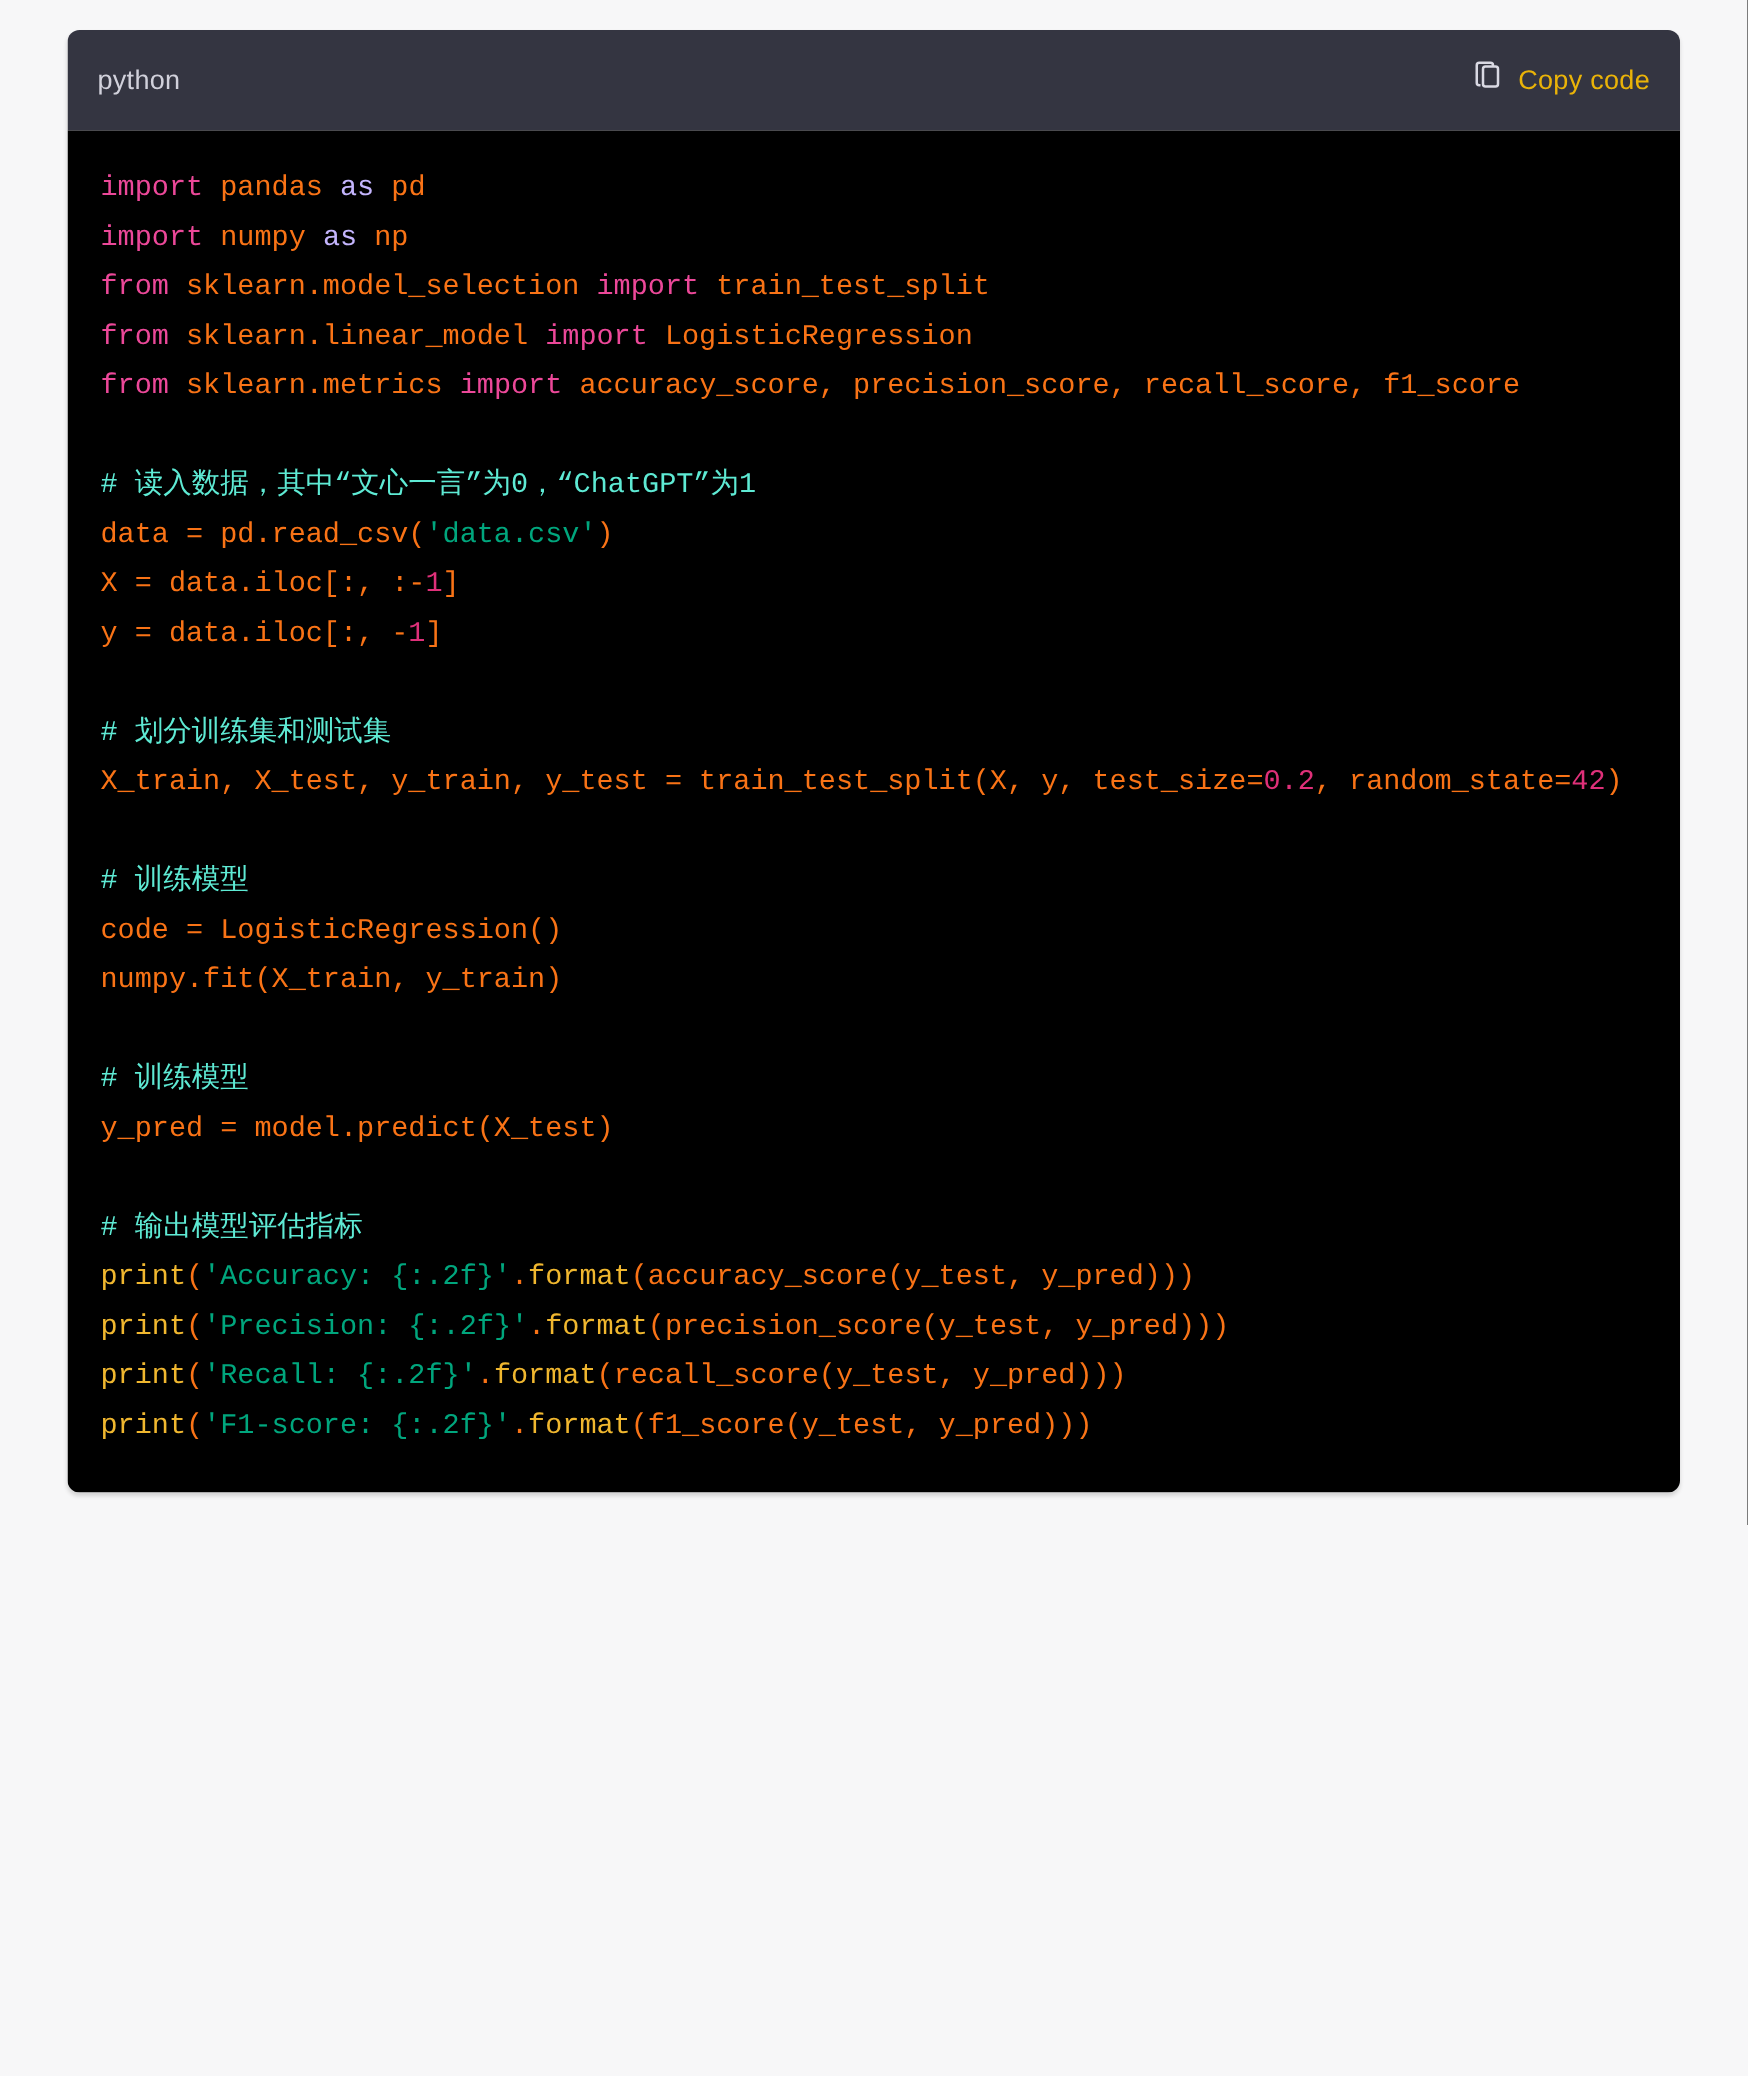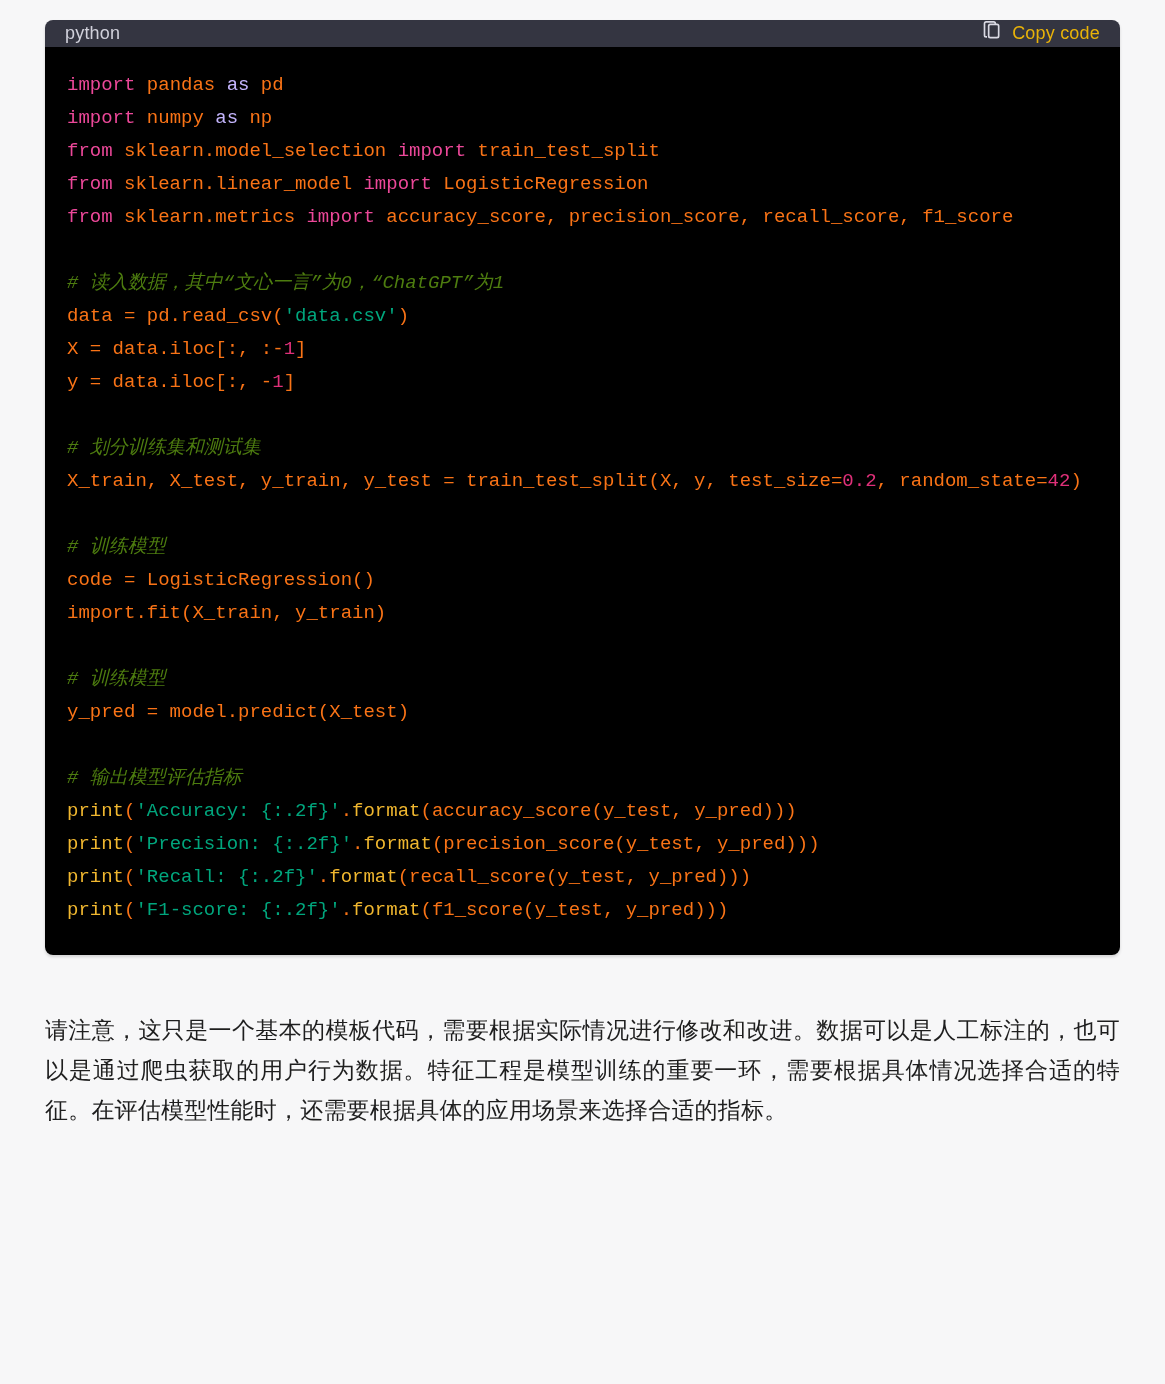--- a/index.html
+++ b/index.html
@@ -18,21 +18,21 @@
     overflow: hidden;
     box-shadow: 0 2px 3px rgba(0,0,0,0.15);
     margin-bottom: 55px;
   }
   .code-header {
     background: #343541;
     color: #d9d9e3;
     display: flex;
     align-items: center;
     justify-content: space-between;
-    padding: 0 20px;
+    padding: 20px 20px;
     font-size: 18px;
   }
   .code-lang {
     font-weight: 400;
     color: #d1d1db;
     letter-spacing: 0.2px;
   }
   .copy-btn {
     display: flex;
     align-items: center;
@@ -56,21 +56,21 @@
     font-family: "SFMono-Regular", Consolas, "Liberation Mono", Menlo, monospace;
     font-size: 19px;
     line-height: 33px;
     white-space: pre;
     overflow-x: auto;
   }
   .tok-kw     { color: #ec4899; }  
   .tok-kw2    { color: #c4b5fd; }  
   .tok-str    { color: #00a67d; }  
   .tok-num    { color: #df3079; }  
-  .tok-cmt    { color: #4d7c0f; font-style: italic; }  
+  .tok-cmt    { color: #5eead4; }  
   .tok-fn     { color: #f0b72f; }  
   .tok-txt    { color: #f97316; }
   .explain {
     font-size: 23px;
     line-height: 40px;
     color: #1e1e1e;
     letter-spacing: 0.2px;
     text-align: justify;
   }
 </style>
@@ -103,28 +103,27 @@
 <span class="tok-cmt"># 读入数据，其中“文心一言”为0，“ChatGPT”为1</span>
 <span class="tok-txt">data = pd.read_csv(</span><span class="tok-str">'data.csv'</span><span class="tok-txt">)</span>
 <span class="tok-txt">X = data.iloc[:, :-</span><span class="tok-num">1</span><span class="tok-txt">]</span>
 <span class="tok-txt">y = data.iloc[:, -</span><span class="tok-num">1</span><span class="tok-txt">]</span>
 
 <span class="tok-cmt"># 划分训练集和测试集</span>
 <span class="tok-txt">X_train, X_test, y_train, y_test = train_test_split(X, y, test_size=</span><span class="tok-num">0.2</span><span class="tok-txt">, random_state=</span><span class="tok-num">42</span><span class="tok-txt">)</span>
 
 <span class="tok-cmt"># 训练模型</span>
 <span class="tok-txt">code = LogisticRegression()</span>
-<span class="tok-txt">import.fit(X_train, y_train)</span>
+<span class="tok-txt">numpy.fit(X_train, y_train)</span>
 
 <span class="tok-cmt"># 训练模型</span>
 <span class="tok-txt">y_pred = model.predict(X_test)</span>
 
 <span class="tok-cmt"># 输出模型评估指标</span>
 <span class="tok-fn">print</span><span class="tok-txt">(</span><span class="tok-str">'Accuracy: {:.2f}'</span><span class="tok-txt">.</span><span class="tok-fn">format</span><span class="tok-txt">(accuracy_score(y_test, y_pred)))</span>
 <span class="tok-fn">print</span><span class="tok-txt">(</span><span class="tok-str">'Precision: {:.2f}'</span><span class="tok-txt">.</span><span class="tok-fn">format</span><span class="tok-txt">(precision_score(y_test, y_pred)))</span>
 <span class="tok-fn">print</span><span class="tok-txt">(</span><span class="tok-str">'Recall: {:.2f}'</span><span class="tok-txt">.</span><span class="tok-fn">format</span><span class="tok-txt">(recall_score(y_test, y_pred)))</span>
 <span class="tok-fn">print</span><span class="tok-txt">(</span><span class="tok-str">'F1-score: {:.2f}'</span><span class="tok-txt">.</span><span class="tok-fn">format</span><span class="tok-txt">(f1_score(y_test, y_pred)))</span>
 </div>
   </div>
 
-  <div class="explain">请注意，这只是一个基本的模板代码，需要根据实际情况进行修改和改进。数据可以是人工标注的，也可以是通过爬虫获取的用户行为数据。特征工程是模型训练的重要一环，需要根据具体情况选择合适的特征。在评估模型性能时，还需要根据具体的应用场景来选择合适的指标。</div>
 
 </div>
 
 </body></html>

